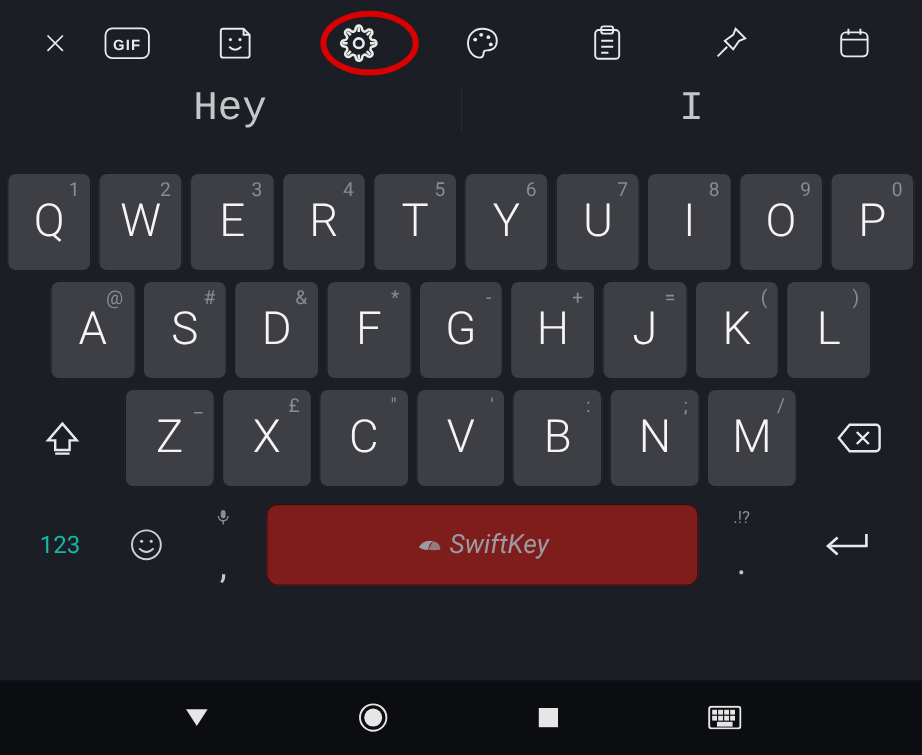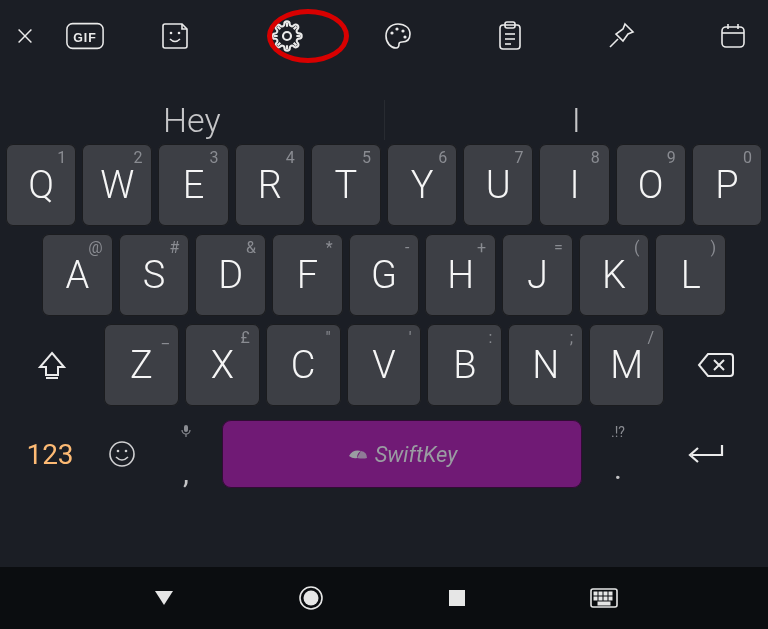--- a/index.html
+++ b/index.html
@@ -11,21 +11,21 @@
     color: #e8e8e8;
     overflow: hidden;
     user-select: none;
   }
 
   
   .toolbar {
     height: 72px;
     display: flex;
     align-items: center;
-    padding: 0 5px;
+    padding: 0 26px;
     gap: 20px;
     position: relative;
   }
   .toolbar .tb-btn {
     width: 40px;
     height: 40px;
     display: flex;
     align-items: center;
     justify-content: center;
   }
@@ -42,21 +42,22 @@
     position: absolute;
     border: 5px solid #d80000;
     border-radius: 50%/50%;
     pointer-events: none;
   }
 
   
   .suggest-bar {
     height: 68px;
     display: flex;
-    align-items: flex-end;
+    align-items: flex-start;
+    font-family: Liberation Mono, monospace;
   }
   .suggest {
     flex: 1;
     display: flex;
     align-items: center;
     justify-content: center;
     font-size: 34px;
     font-weight: 300;
     color: #c6c6c8;
   }
@@ -118,22 +119,22 @@
     height: 80px;
   }
   .space-row .sk {
     display:flex;
     align-items:center;
     justify-content:center;
     position:relative;
   }
   .sk-123 {
     flex:0 0 72px;
-    font-size:28px;
-    color:#fdba74;
+    font-size:20px;
+    color:#14b8a6;
   }
   .sk-emoji {
     flex:0 0 56px;
     font-size:28px;
     color:#d0d0d2;
   }
   .sk-comma {
     flex:0 0 56px;
     align-self:stretch;
     color:#c5c5c7;
@@ -142,21 +143,21 @@
     position:absolute; top:10px; left:0; right:0; text-align:center;
     font-size:14px; color:#8a8c92;
   }
   .sk-comma .comma {
     position:absolute; bottom:6px; left:0; right:0; text-align:center;
     font-size:30px; line-height:1;
   }
   .spacebar {
     flex:1;
     height:68px;
-    background:#701a75;
+    background:#7f1d1d;
     border-radius:9px;
     box-shadow: inset 0 0 0 1px rgba(0,0,0,0.55);
     display:flex;
     align-items:center;
     justify-content:center;
     font-size:22px;
     color:#9a9ca2;
     font-style:italic;
   }
   .spacebar svg { margin-right:6px; }

